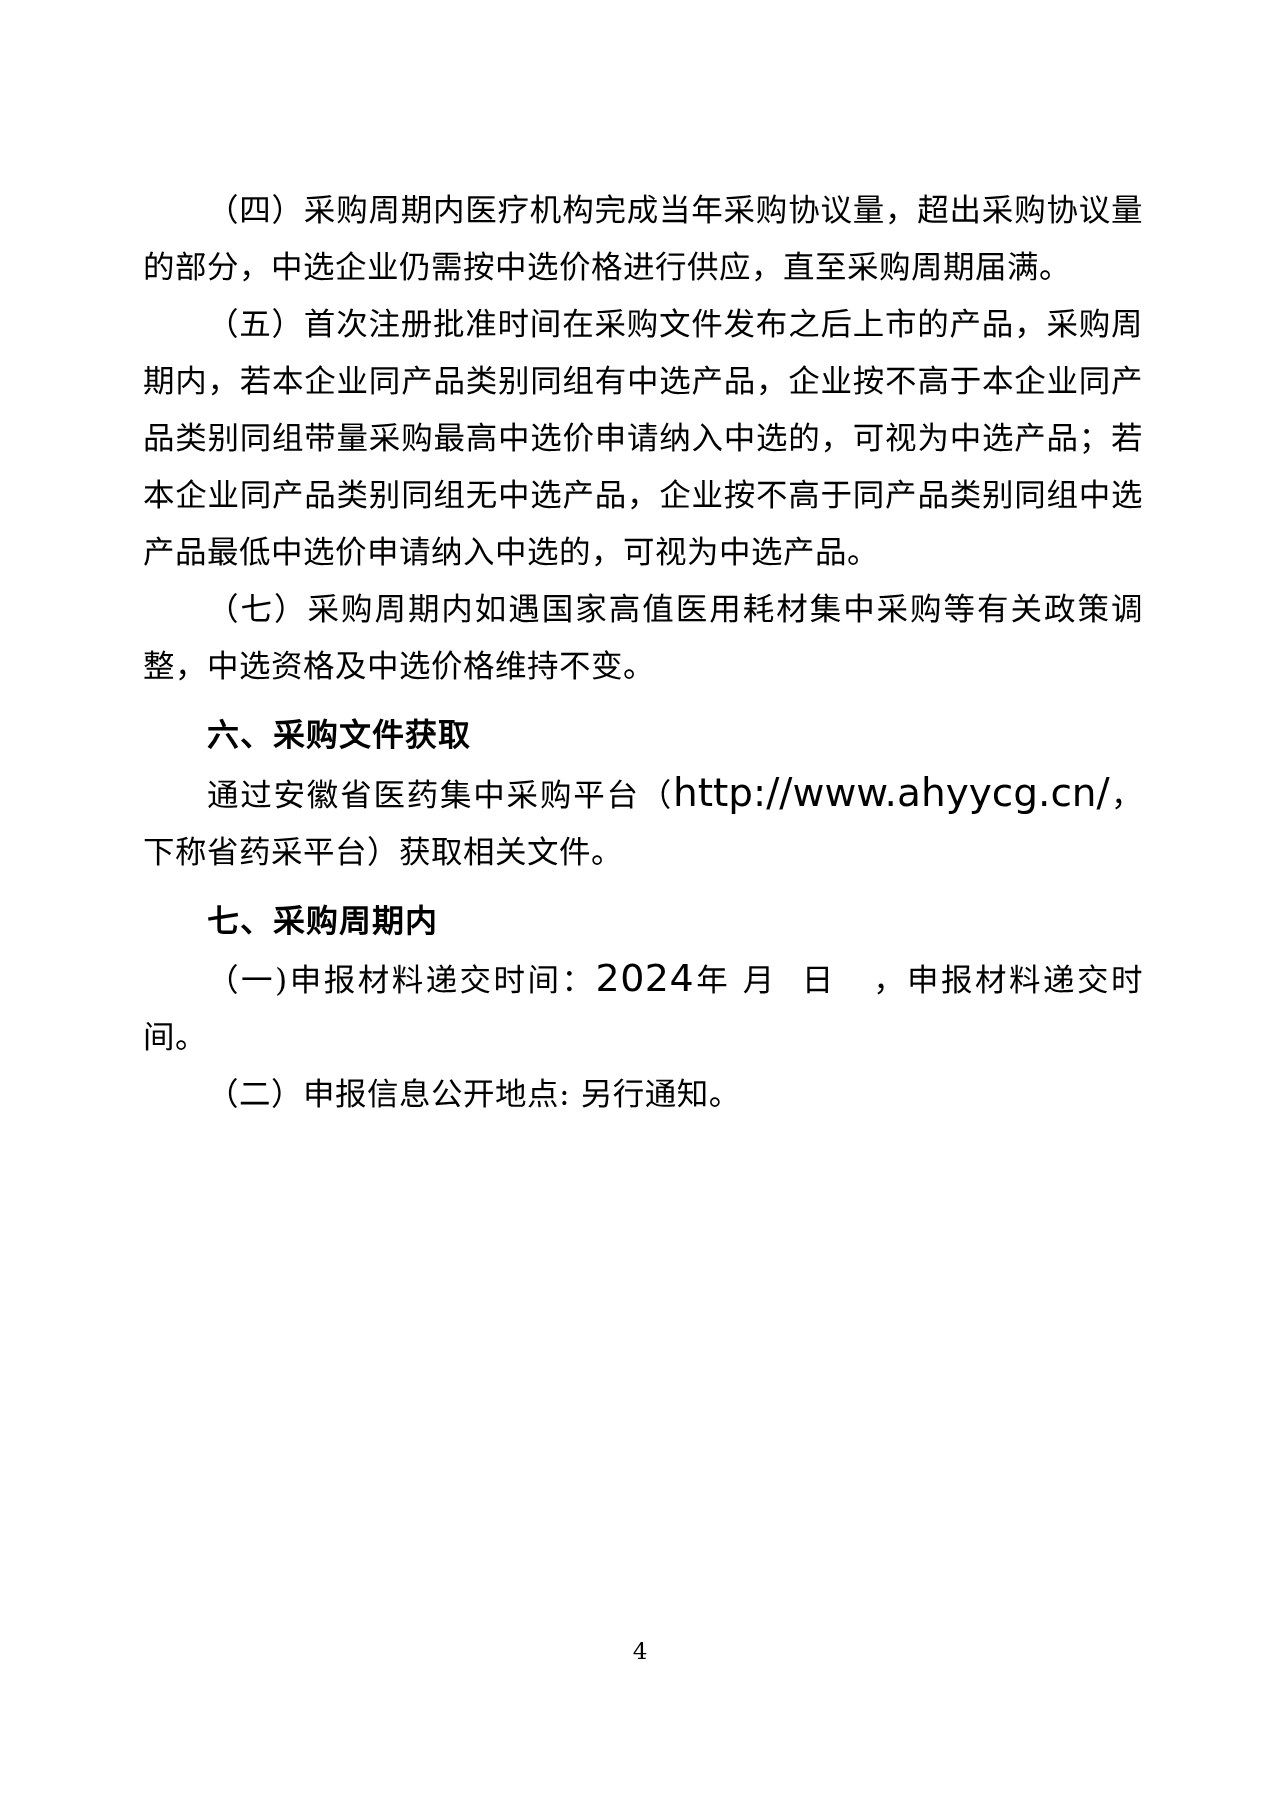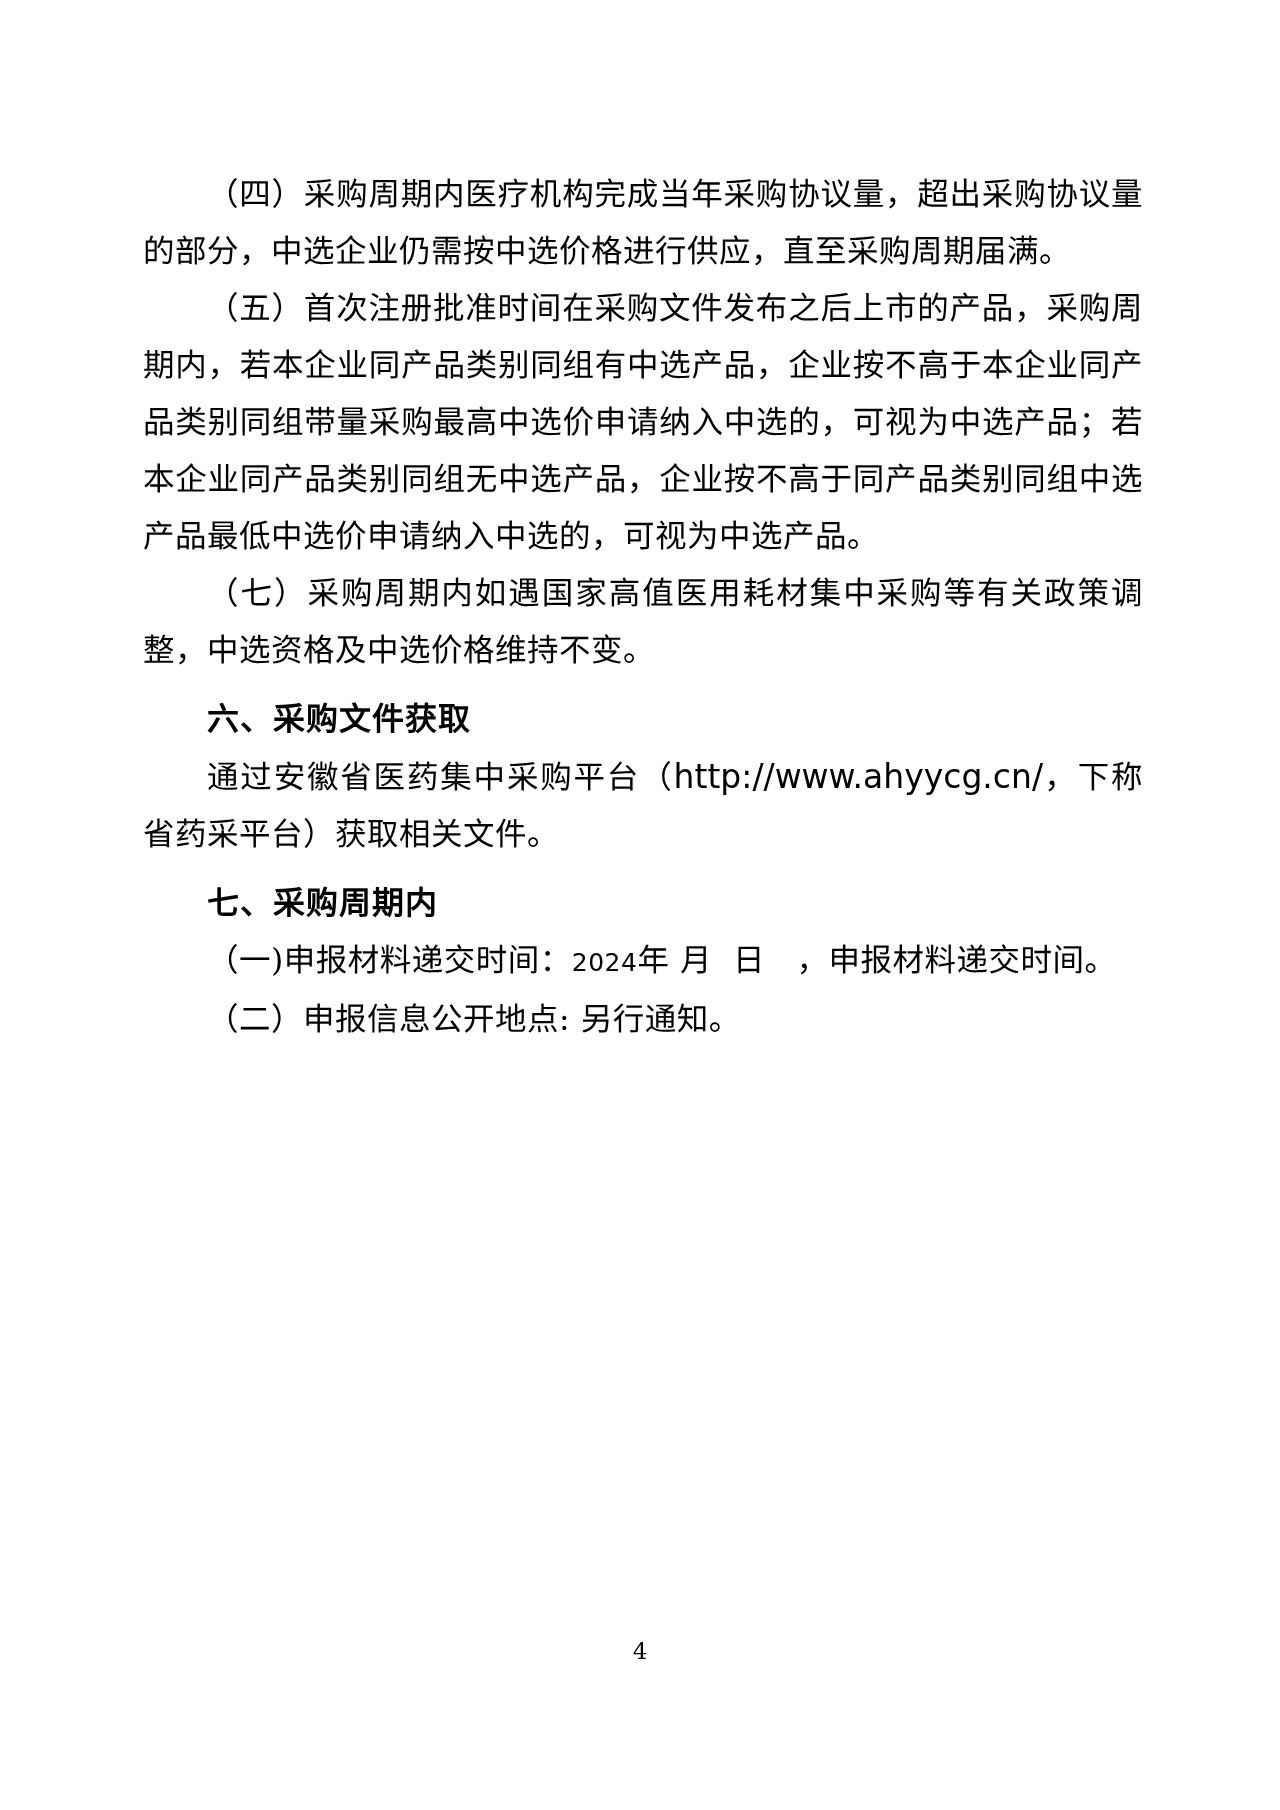--- a/index.html
+++ b/index.html
@@ -19,21 +19,21 @@
     top: 0;
     left: 0;
     width: 1280px;
     height: 1810px;
     background: #ffffff;
     overflow: hidden;
   }
   .content {
     position: absolute;
     left: 143px;
-    top: 166px;
+    top: 182px;
     width: 1000px;
   }
   .para {
     font-size: 31.5px;
     line-height: 57px;
     letter-spacing: 0.5px;
     text-align: justify;
     text-justify: inter-character;
     margin: 0 0 0 0;
     text-indent: 64px;
@@ -47,26 +47,26 @@
     font-size: 32px;
     line-height: 57px;
     font-weight: bold;
     text-indent: 64px;
     margin: 12px 0 0 0;
     letter-spacing: 1px;
     font-family: "DejaVu Sans", "Liberation Sans", sans-serif;
   }
   .url {
     font-family: "DejaVu Sans", "Liberation Sans", sans-serif;
-    font-size: 33px;
+    font-size: 39px;
     letter-spacing: 0px;
   }
   .latin {
     font-family: "DejaVu Sans", "Liberation Sans", sans-serif;
-    font-size: 25px;
+    font-size: 38px;
   }
   .page-number {
     position: absolute;
     left: 0;
     top: 1638px;
     width: 1280px;
     text-align: center;
     font-size: 23px;
     font-family: "DejaVu Serif", "Liberation Serif", serif;
     color: #000;

